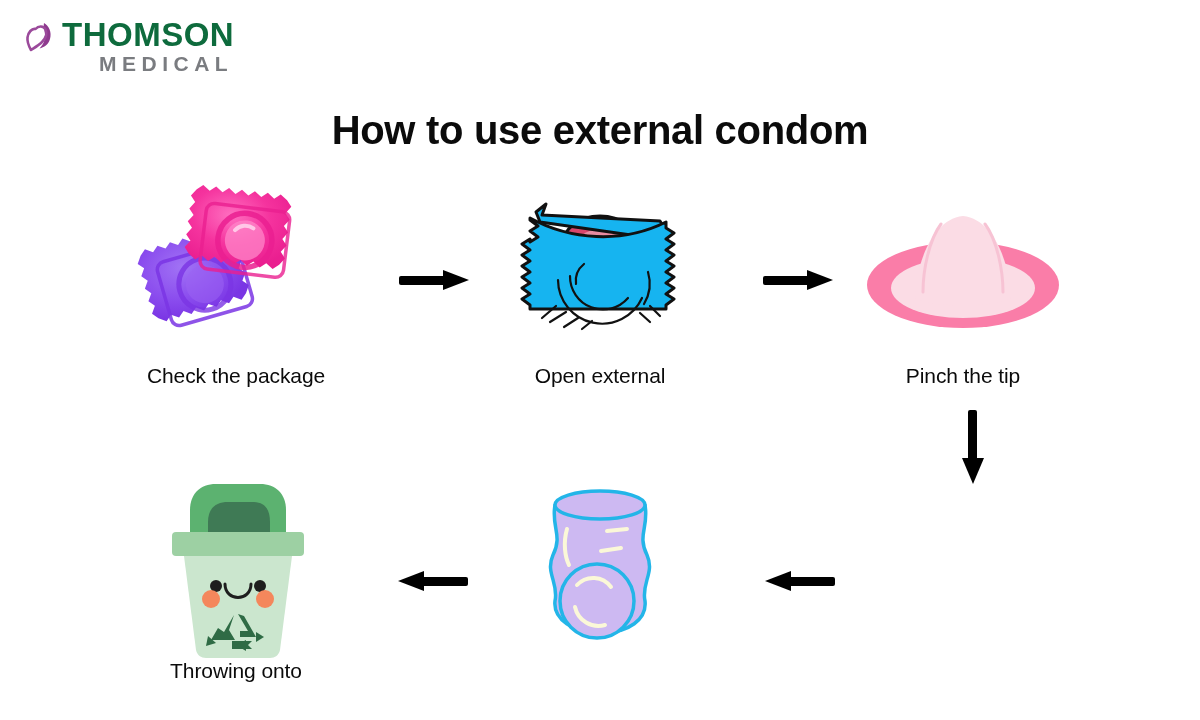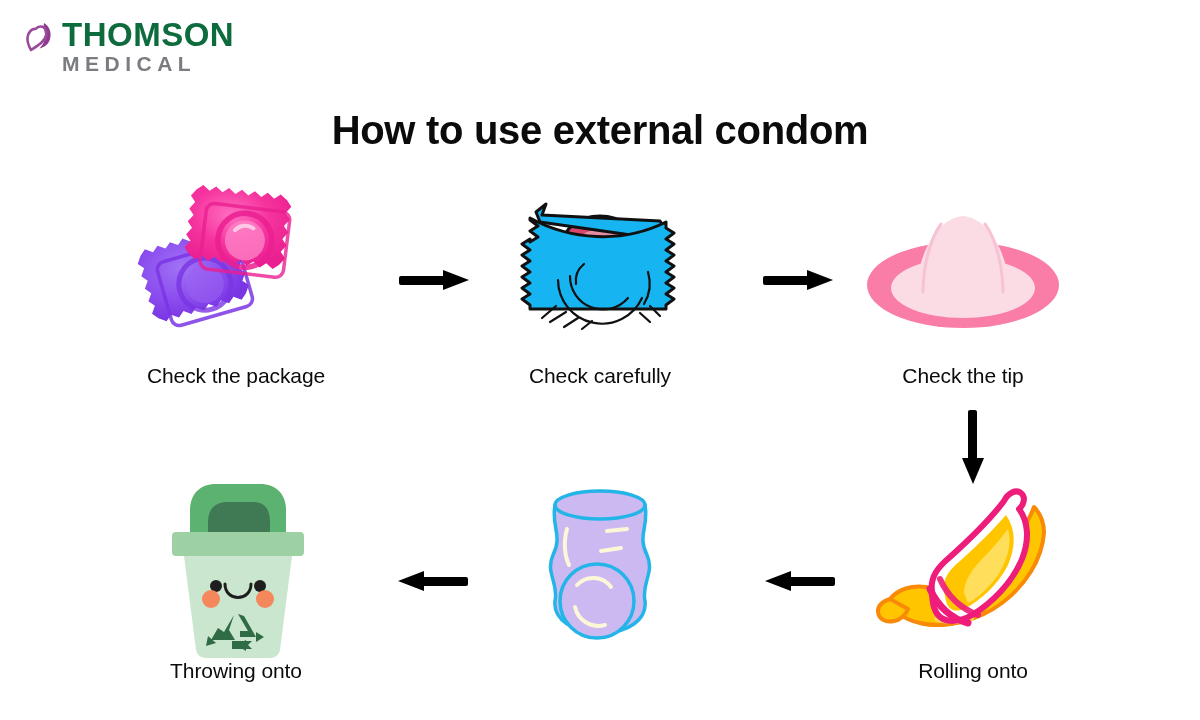--- a/index.html
+++ b/index.html
@@ -16,21 +16,21 @@
   
   #logo { position: absolute; left: 22px; top: 18px; display: flex; align-items: flex-start; }
   #logo-mark { width: 36px; height: 44px; margin-right: 4px; margin-top: 2px; }
   #logo-words { display: flex; flex-direction: column; }
   #logo-thomson {
     font-size: 33px; font-weight: bold; color: #0E6B3D;
     letter-spacing: 0.5px; line-height: 34px;
   }
   #logo-medical {
     font-size: 21px; font-weight: bold; color: #7A7C80;
-    letter-spacing: 5.5px; line-height: 24px; 
+    letter-spacing: 5.5px; line-height: 24px; text-align: right;
     padding-right: 1px;
   }
 
   
   #title {
     position: absolute; left: 0; top: 108px; width: 1200px;
     text-align: center; font-size: 40px; font-weight: bold;
     color: #0B0B0B; letter-spacing: -0.3px;
   }
 
@@ -145,72 +145,42 @@
         <g fill="none" stroke="#111" stroke-width="2.2" stroke-linecap="round">
           <path d="M58 100 a44 44 0 0 0 84 18"></path>
           <path d="M70 96 a33 33 0 0 0 58 22"></path>
           <path d="M84 84 a22 22 0 0 0 -8 20"></path>
           <path d="M148 92 a40 40 0 0 1 -4 32"></path>
           <path d="M56 126 l-14 12 M66 132 l-16 10 M78 138 l-14 9 M92 141 l-10 8"></path>
           <path d="M150 126 l10 10 M140 133 l10 9"></path>
         </g>
       </svg>
     </div>
-    <div class="caption">Check carefully</div>
+    <div class="caption">Open external</div>
   </div>
 
   <div class="cell" id="cell-3">
     <div class="art">
       <svg width="220" height="170" viewBox="0 0 220 170">
 
         <ellipse cx="110" cy="105" rx="96" ry="43" fill="#FA7DA8"></ellipse>
 
         <ellipse cx="110" cy="108" rx="72" ry="30" fill="#FBDCE5"></ellipse>
 
         <path d="M62 118 C62 96 74 40 110 36 C146 40 158 96 158 118 C140 128 80 128 62 118 Z" fill="#FBDCE5"></path>
 
         <g fill="none" stroke="#F7C3D4" stroke-width="3" stroke-linecap="round">
           <path d="M88 44 C76 60 70 90 70 112"></path>
           <path d="M132 44 C144 60 150 90 150 112"></path>
         </g>
       </svg>
     </div>
-    <div class="caption">Check the tip</div>
-  </div>
-
-  <div class="cell" id="cell-4">
-    <div class="art">
-      <svg width="210" height="175" viewBox="0 0 210 175">
-
-        <path d="M22 126 C30 116 44 112 58 114 C82 118 104 112 124 94 C146 74 160 50 166 34
-                 C172 40 176 50 176 60 C174 86 158 112 134 130 C110 148 78 156 52 150
-                 C38 147 26 140 22 126 Z" fill="#FFC600" stroke="#F98A07" stroke-width="4" stroke-linejoin="round"></path>
-
-        <path d="M22 126 C16 128 10 132 10 138 C10 146 18 150 26 148 C32 147 38 142 40 136 Z" fill="#FFC600" stroke="#F98A07" stroke-width="4" stroke-linejoin="round"></path>
-
-        <path d="M44 146 C66 154 98 150 122 134 C106 150 76 158 52 152 Z" fill="#F98A07"></path>
-        <ellipse cx="86" cy="146" rx="20" ry="5" fill="#FFD84D"></ellipse>
-
-        <path d="M64 118 C62 104 70 94 82 84 C102 66 124 44 136 28
-                 C140 20 148 16 153 20 C158 24 156 32 151 36
-                 C160 48 162 66 154 86 C144 110 124 130 104 142
-                 C92 149 80 150 72 144 C66 139 64 130 64 118 Z" fill="#FFFFFF" stroke="#EE1C7A" stroke-width="6" stroke-linejoin="round"></path>
-
-        <path d="M76 118 C74 106 82 96 92 88 C110 72 126 56 138 42
-                 C148 56 148 74 140 92 C130 112 112 128 96 136
-                 C86 140 80 136 78 128 Z" fill="#FFC600"></path>
-        <path d="M96 120 C96 108 104 96 116 84 C126 74 134 64 140 56
-                 C144 70 140 86 130 102 C120 116 108 126 100 130 Z" fill="#FFDE5C"></path>
-
-        <path d="M62 116 C70 134 84 146 100 150" fill="none" stroke="#EE1C7A" stroke-width="7" stroke-linecap="round"></path>
-        <path d="M72 106 C80 124 94 136 110 142" fill="none" stroke="#EE1C7A" stroke-width="6" stroke-linecap="round" opacity="0.9"></path>
-      </svg>
-    </div>
-    <div class="caption">Rolling onto</div>
-  </div>
+    <div class="caption">Pinch the tip</div>
+  </div>
+
 
   <div class="cell" id="cell-5">
     <div class="art">
       <svg width="170" height="175" viewBox="0 0 170 175">
 
         <path d="M40 32 C36 54 48 62 38 82 C30 100 44 110 40 128
                  C38 146 58 160 86 160 C114 160 132 146 130 128
                  C126 110 140 100 132 82 C122 62 134 54 130 32
                  C120 22 50 22 40 32 Z" fill="#CDB9F2" stroke="#23B5E8" stroke-width="3.5" stroke-linejoin="round"></path>
 

